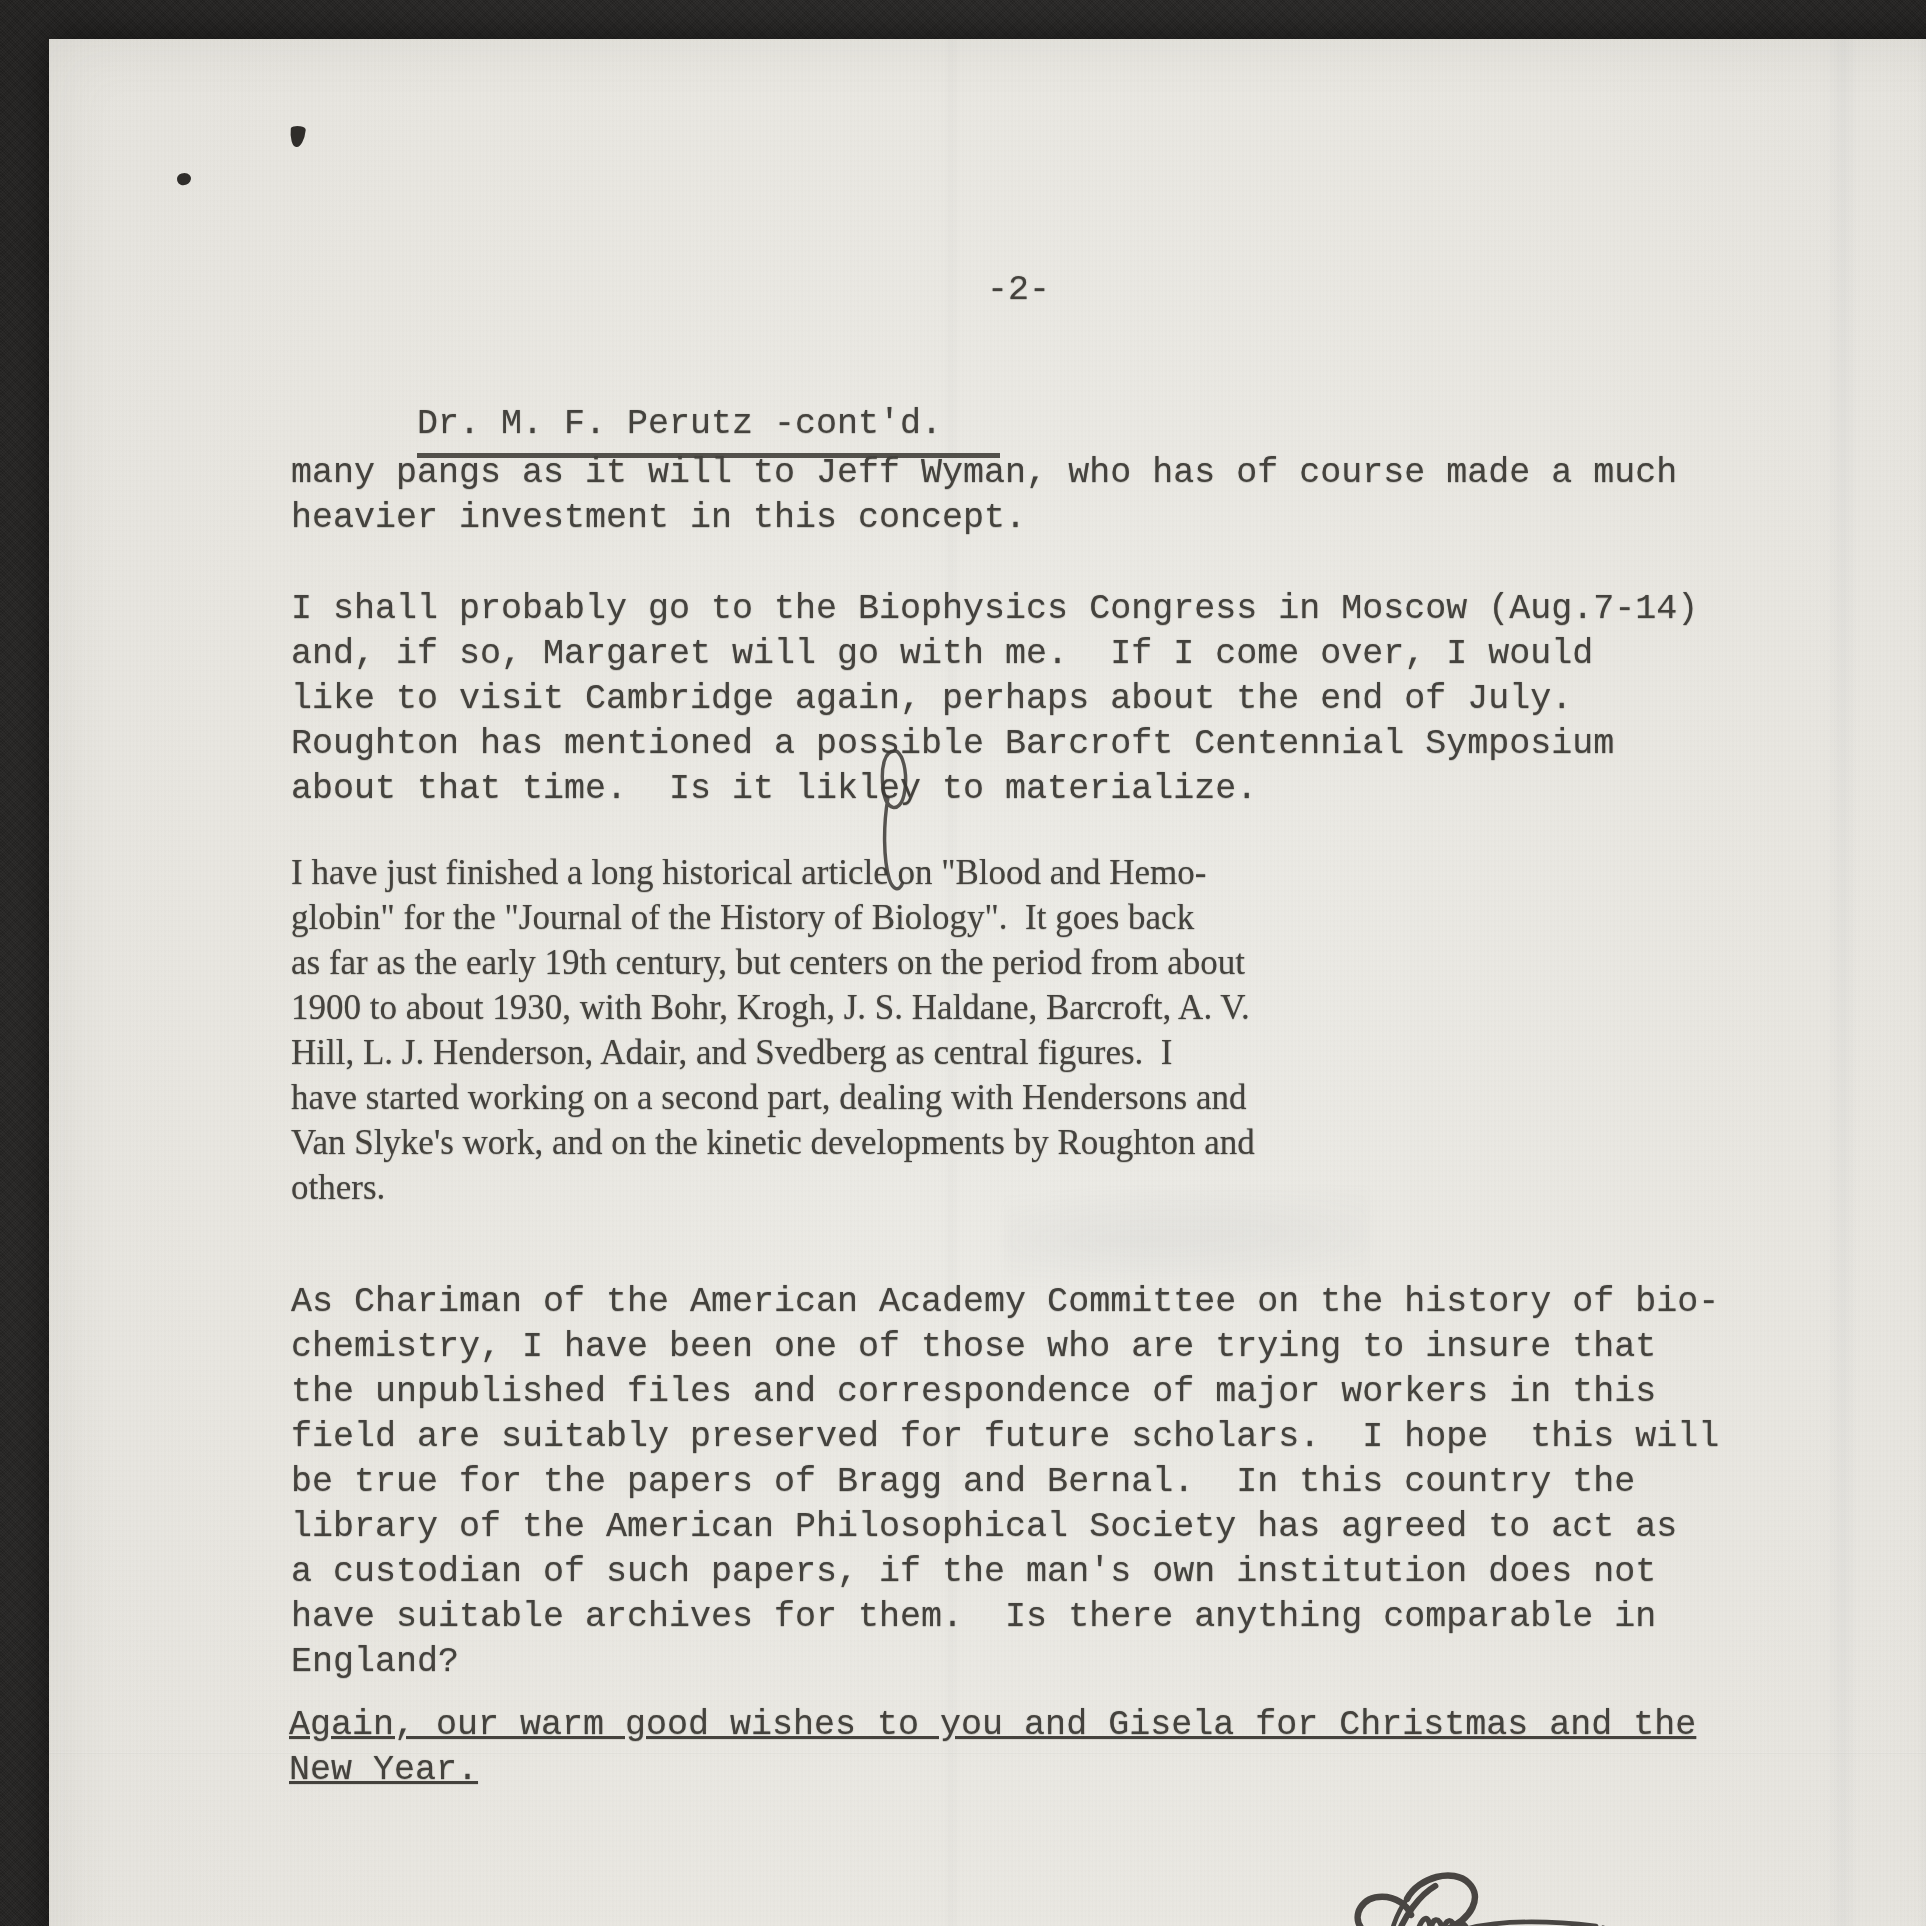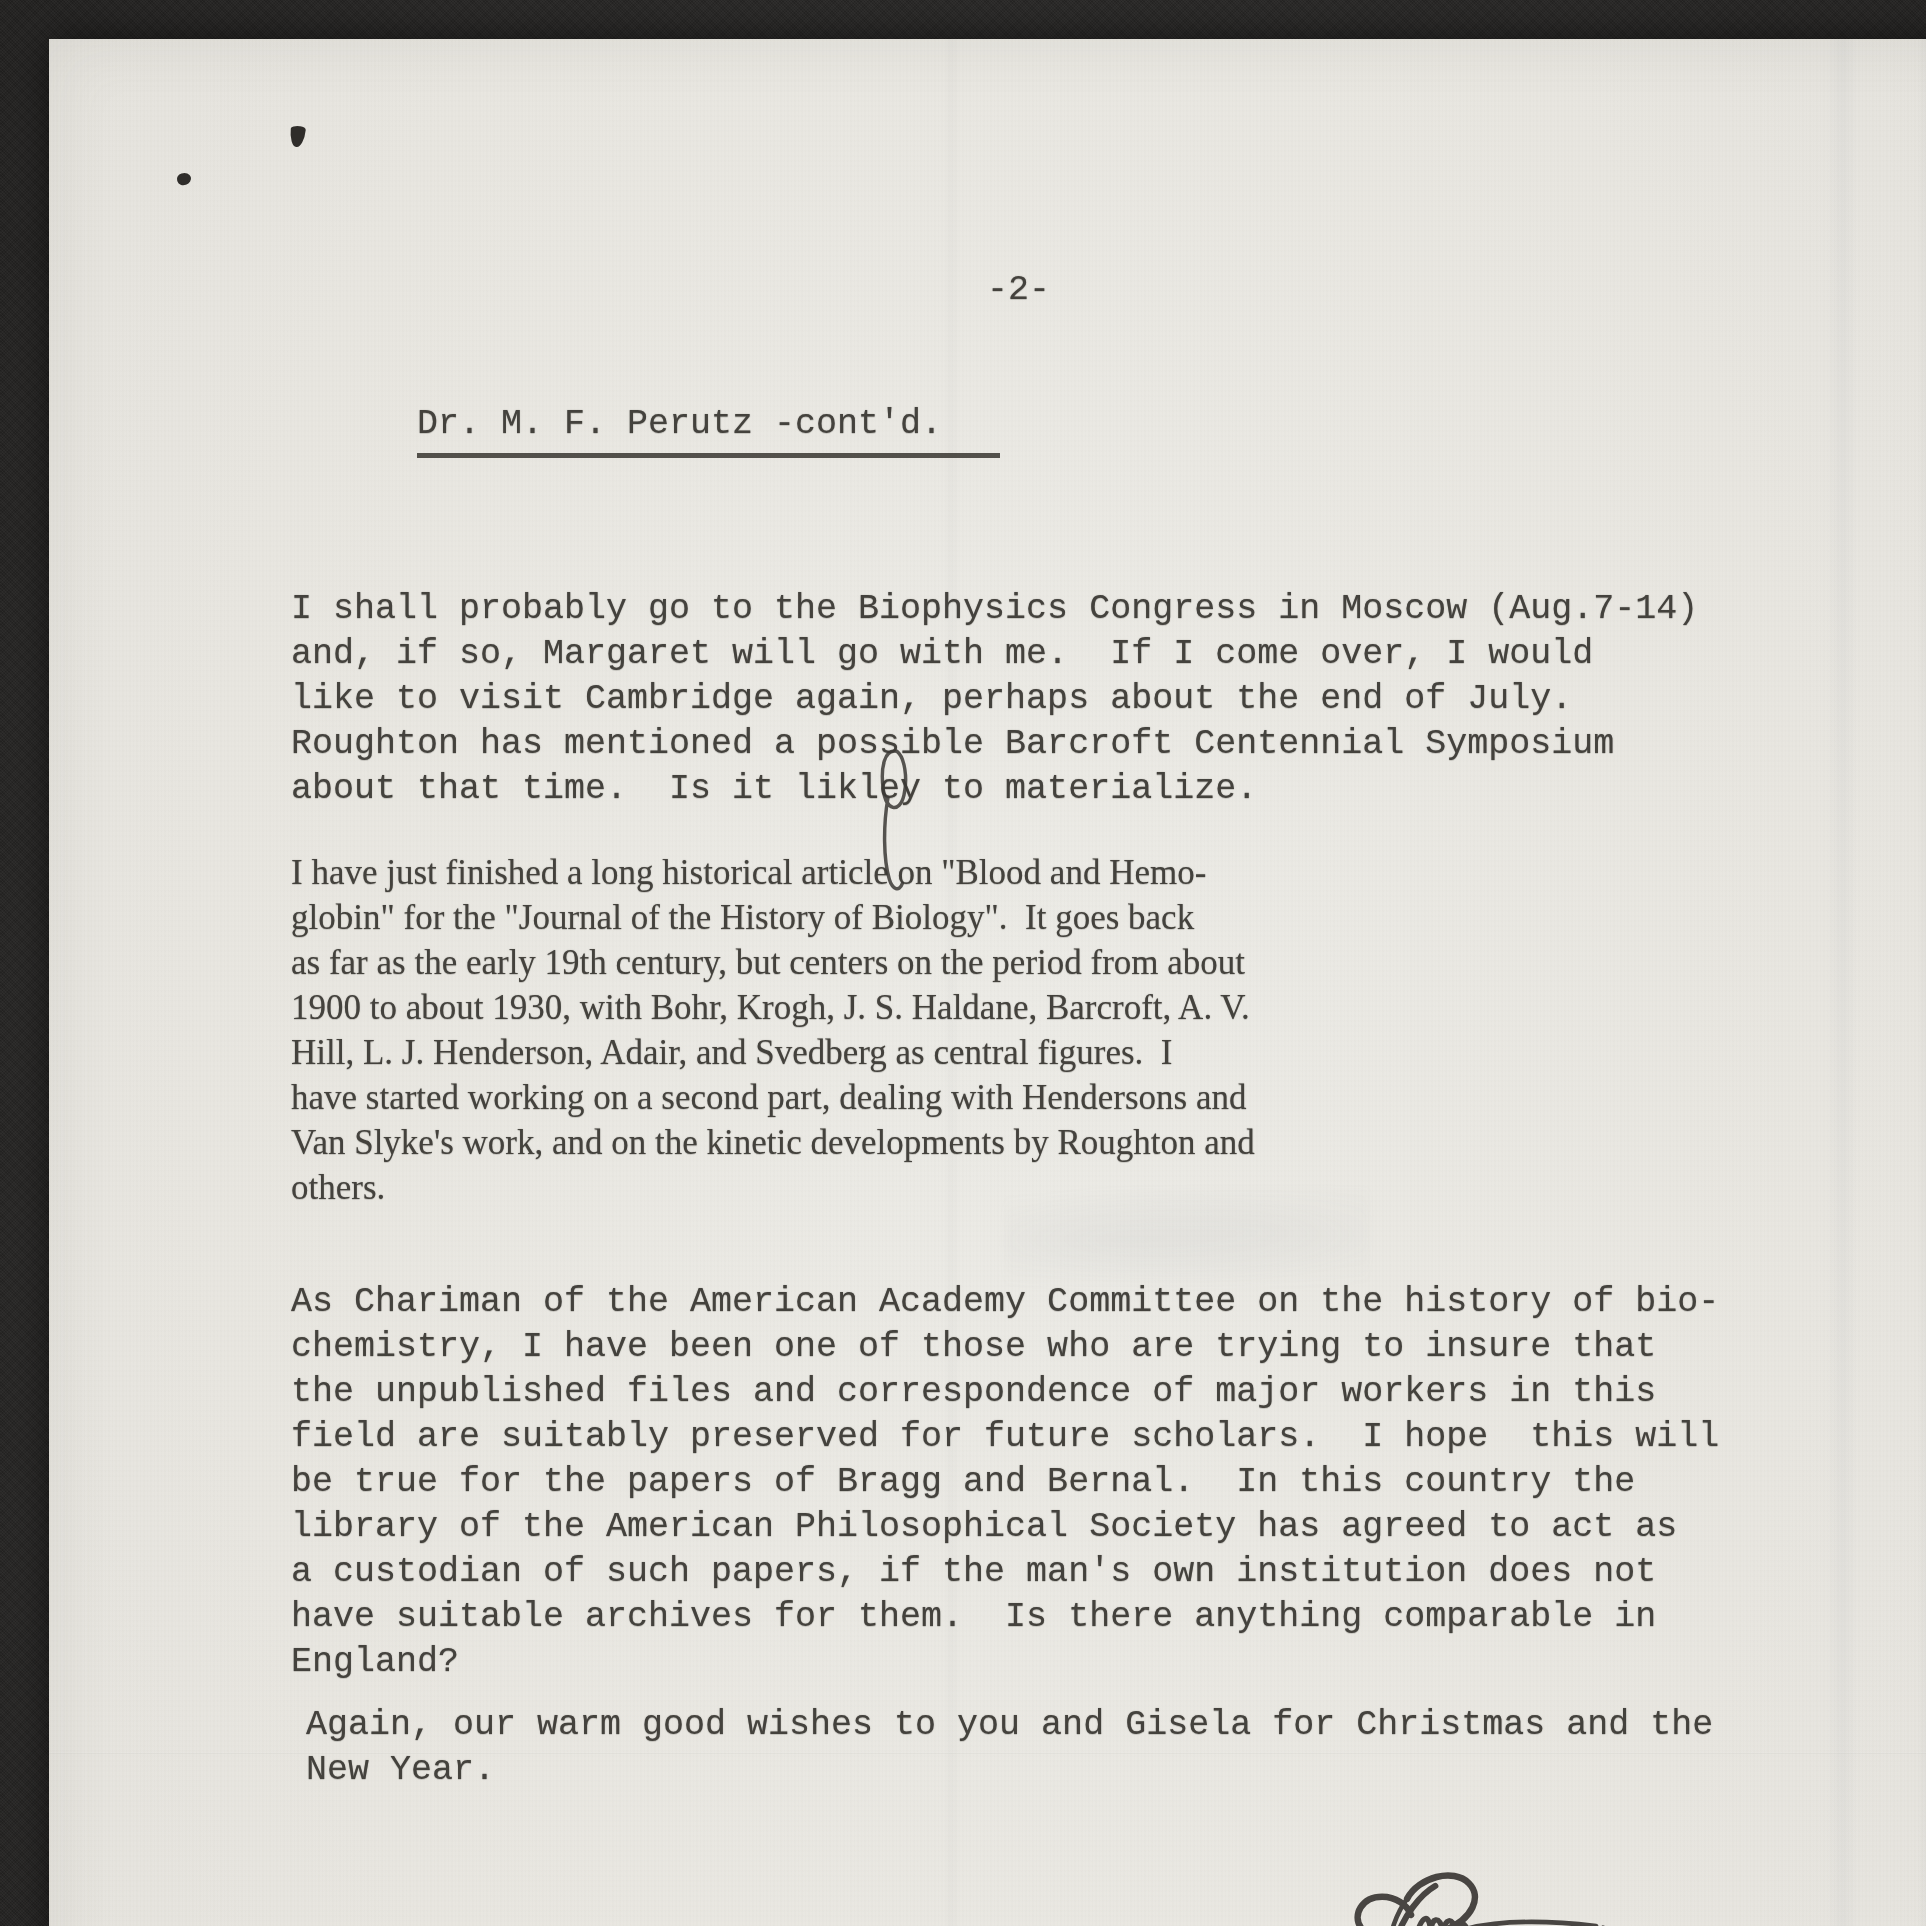--- a/index.html
+++ b/index.html
@@ -99,20 +99,22 @@
 
     <div class="speck" style="left:241px; top:87px; width:14.6px; height:21px; border-radius: 60% 40% 50% 50% / 15% 15% 85% 85%; transform: rotate(6deg);"></div>
     <div class="speck" style="left:128px; top:134px; width:14px; height:11.6px; border-radius: 45% 55% 50% 50%; transform: rotate(-18deg);"></div>
 
     <div class="typed" style="left:938px; top:229px;">-2-</div>
 
     <div class="typed" style="left:242px; top:318px;text-align:center;">
       <span class="heading-underline">Dr. M. F. Perutz -cont'd.</span>
     </div>
 
+    <div class="typed" style="left:242px; top:412px; width:1541px;">many pangs as it will to Jeff Wyman, who has of course made a much
+heavier investment in this concept.</div>
 
     <div class="typed" style="left:242px; top:548px; width:1541px;">I shall probably go to the Biophysics Congress in Moscow (Aug.7-14)
 and, if so, Margaret will go with me.  If I come over, I would
 like to visit Cambridge again, perhaps about the end of July.
 Roughton has mentioned a possible Barcroft Centennial Symposium
 about that time.  Is it likley to materialize.</div>
 
     <div class="typed" style="left:242px; top:811px; width:1560px;font-family:Liberation Serif, serif;">I have just finished a long historical article on "Blood and Hemo-
 globin" for the "Journal of the History of Biology".  It goes back
 as far as the early 19th century, but centers on the period from about
@@ -125,21 +127,21 @@
     <div class="typed" style="left:242px; top:1241px; width:1541px;">As Chariman of the American Academy Committee on the history of bio-
 chemistry, I have been one of those who are trying to insure that
 the unpublished files and correspondence of major workers in this
 field are suitably preserved for future scholars.  I hope  this will
 be true for the papers of Bragg and Bernal.  In this country the
 library of the American Philosophical Society has agreed to act as
 a custodian of such papers, if the man's own institution does not
 have suitable archives for them.  Is there anything comparable in
 England?</div>
 
-    <div class="typed" style="left:257px; top:1664px; width:1541px;">Again, our warm good wishes to you and Gisela for Christmas and the
+    <div class="typed" style="left:240px; top:1664px; width:1541px;text-decoration:underline;">Again, our warm good wishes to you and Gisela for Christmas and the
 New Year.</div>
 
 
     <svg style="left:1234px; top:1818px;" width="482" height="293" viewBox="0 0 1250 760">
       <title>John</title>
       <g opacity="0.92">
         <path class="inkline" stroke-width="16" d="M 395,75 C 360,95 310,150 288,230 C 258,345 242,500 236,648"></path>
         <path class="inkline" stroke-width="12" d="M 236,648 C 252,540 252,380 268,260 C 276,200 292,148 322,108"></path>
         <path class="inkline" stroke-width="17" d="M 322,108 C 352,52 442,28 482,68 C 517,103 492,160 420,190 C 340,223 238,230 203,185 C 178,150 205,103 257,103 C 292,103 322,124 332,150"></path>
         <path class="inkline" stroke-width="14" d="M 345,206 C 360,150 379,144 383,192 C 385,160 405,147 416,194 C 419,162 439,149 451,197 C 456,170 466,164 477,186"></path>

